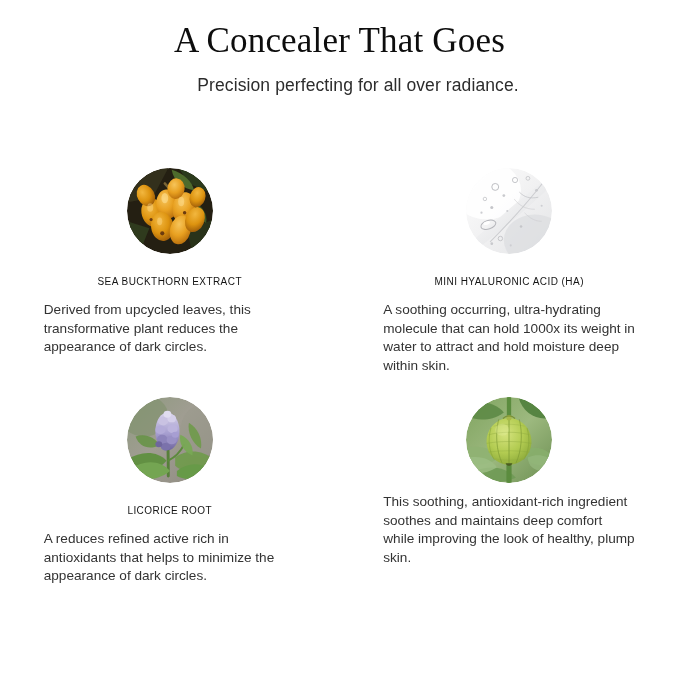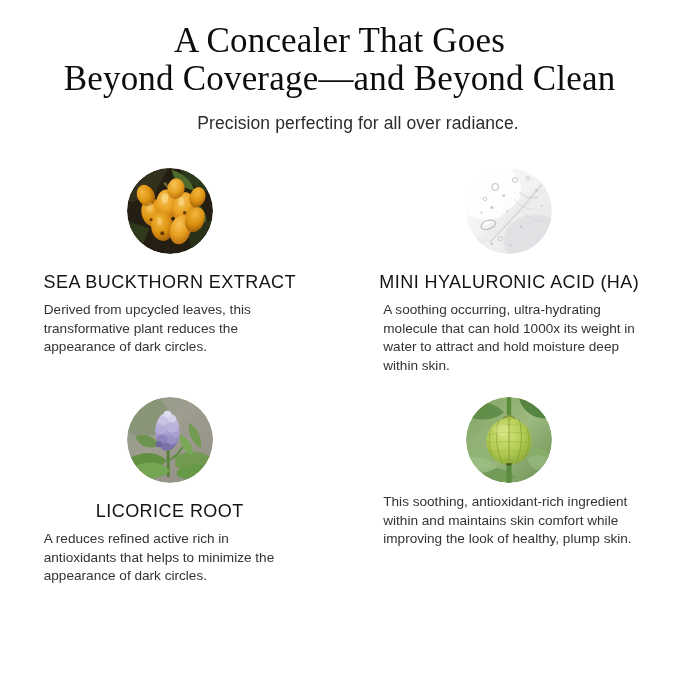--- a/index.html
+++ b/index.html
@@ -89,21 +89,21 @@
   .thumb svg {
     display: block;
     width: 86px;
     height: 86px;
   }
 
   .ing-name {
     margin-top: 19px;
     font-family: "Liberation Sans", sans-serif;
     font-weight: 400;
-    font-size: 18px;
+    font-size: 10px;
     line-height: 18px;
     letter-spacing: 0.45px;
     color: #141414;
     text-align: center;
     white-space: nowrap;
   }
   .ing-desc {
     margin-top: 10px;
     font-family: "Liberation Sans", sans-serif;
     font-weight: 300;
@@ -117,21 +117,20 @@
   .row2 .cell-inner { margin-top: 0; }
 </style>
 </head>
 <body>
 
 <div class="page">
 
   <div class="header">
     <h1 class="headline">
       <span class="hl-line">A Concealer That Goes</span>
-      <span class="hl-line">Beyond Coverage—and Beyond Clean</span>
     </h1>
     <p class="subhead">Precision perfecting for all over radiance.</p>
   </div>
 
   <div class="grid">
 
     <div class="cell">
       <div class="cell-inner">
         <div class="thumb">
           <svg viewBox="0 0 100 100" xmlns="http://www.w3.org/2000/svg">
@@ -353,18 +352,18 @@
                 <path d="M-7 -25 C-3 -29 3 -29 7 -25" stroke="#7b9134" stroke-width="1.4" fill="none"></path>
 
                 <path d="M-4 27 C-2 31 2 31 4 27" fill="#4a5c22"></path>
               </g>
 
               <path d="M-6 74 C10 66 28 70 36 82 C20 92 0 90 -6 82 Z" fill="#9cbd84" opacity="0.85"></path>
               <path d="M72 70 C88 64 100 70 104 82 C90 90 72 86 72 70 Z" fill="#93b77c" opacity="0.8"></path>
             </g>
           </svg>
         </div>
-        <div class="ing-desc">This soothing, antioxidant-rich ingredient within and maintains skin comfort while improving the look of healthy, plump skin.</div>
+        <div class="ing-desc">This soothing, antioxidant-rich ingredient soothes and maintains deep comfort while improving the look of healthy, plump skin.</div>
       </div>
     </div>
 
   </div>
 </div>
 
 </body></html>

